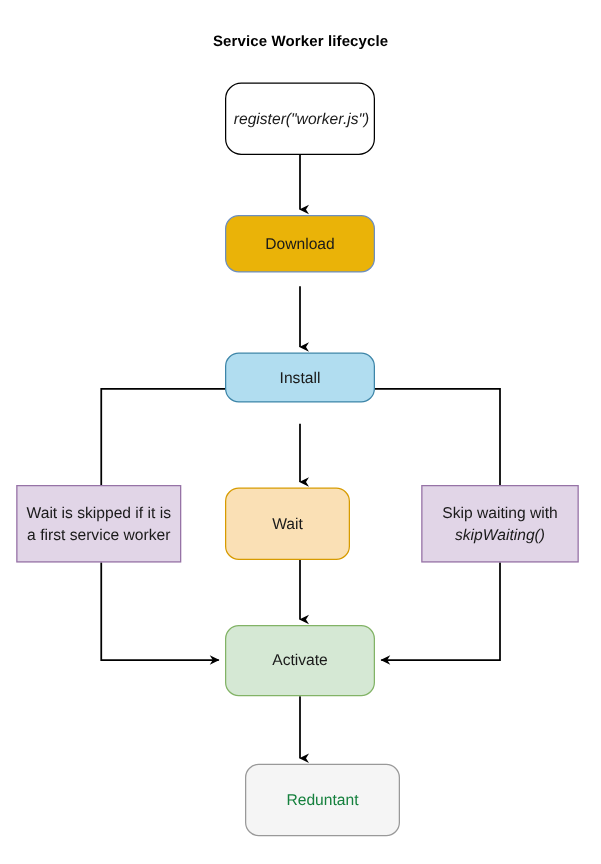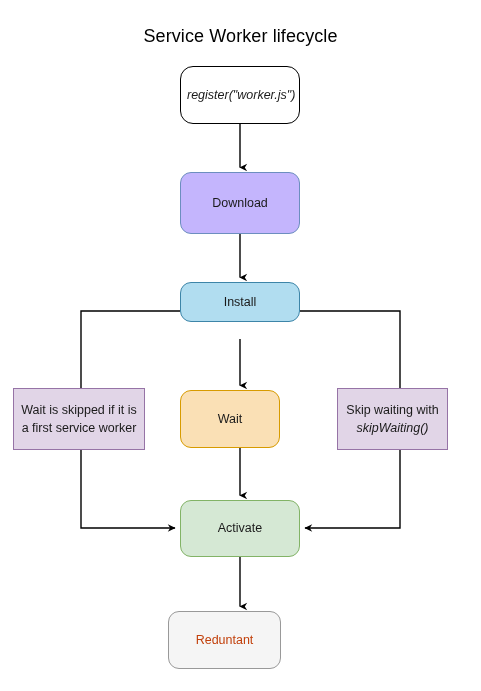--- a/index.html
+++ b/index.html
@@ -33,22 +33,22 @@
     height: 691px;
     pointer-events: none;
   }
 
   .diagram-title {
     position: absolute;
     left: 0;
     top: 26px;
     width: 481px;
     text-align: center;
-    font-size: 18px;
-    font-weight: normal;
+    font-size: 12px;
+    font-weight: bold;
     color: #000000;
     letter-spacing: 0.1px;
   }
 
   .node {
     position: absolute;
     box-sizing: border-box;
     display: flex;
     align-items: center;
     justify-content: center;
@@ -73,22 +73,22 @@
     background: #ffffff;
     border: 1.3px solid #000000;
     border-radius: 13px;
     font-style: italic;
     font-size: 12.5px;
   }
   .node-download {
     left: 180px;
     top: 172px;
     width: 120px;
-    height: 62px;
-    background: #c4b5fd;
+    height: 46px;
+    background: #eab308;
     border: 1.3px solid #6c8ebf;
     border-radius: 11px;
   }
   .node-install {
     left: 180px;
     top: 282px;
     width: 120px;
     height: 40px;
     background: #b1ddf0;
     border: 1.3px solid #3d85a8;
@@ -107,28 +107,28 @@
     left: 180px;
     top: 500px;
     width: 120px;
     height: 57px;
     background: #d5e8d4;
     border: 1.3px solid #82b366;
     border-radius: 11px;
     justify-content: flex-end;
   }
   .node-redundant {
-    left: 168px;
+    left: 196px;
     top: 611px;
-    width: 113px;
+    width: 124px;
     height: 58px;
     background: #f5f5f5;
     border: 1.3px solid #999999;
     border-radius: 11px;
-    color: #c2410c;
+    color: #15803d;
   }
 
   
   .note {
     position: absolute;
     box-sizing: border-box;
     background: #e1d5e7;
     border: 1.3px solid #9673a6;
     border-radius: 0;
     display: flex;
@@ -142,21 +142,21 @@
   }
   .note-left {
     left: 13px;
     top: 388px;
     width: 132px;
     height: 62px;
   }
   .note-right {
     left: 337px;
     top: 388px;
-    width: 111px;
+    width: 126px;
     height: 62px;
   }
   .note-line { display: block; }
   .note-line.italic { font-style: italic; }
 </style>
 </head>
 <body>
 
 <div id="diagram-canvas">
 

